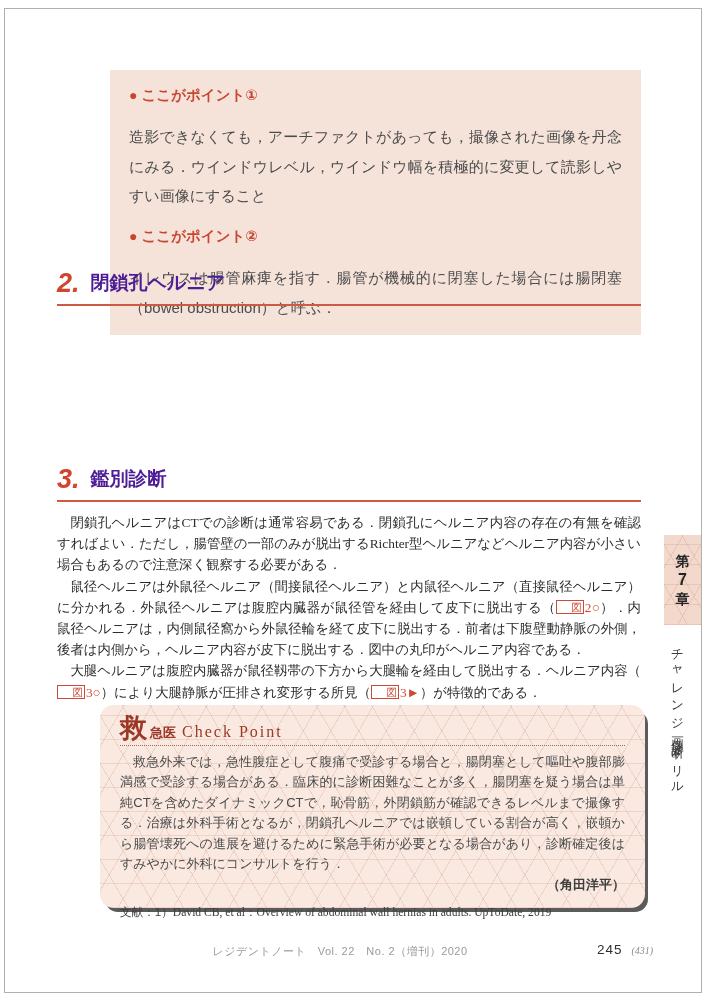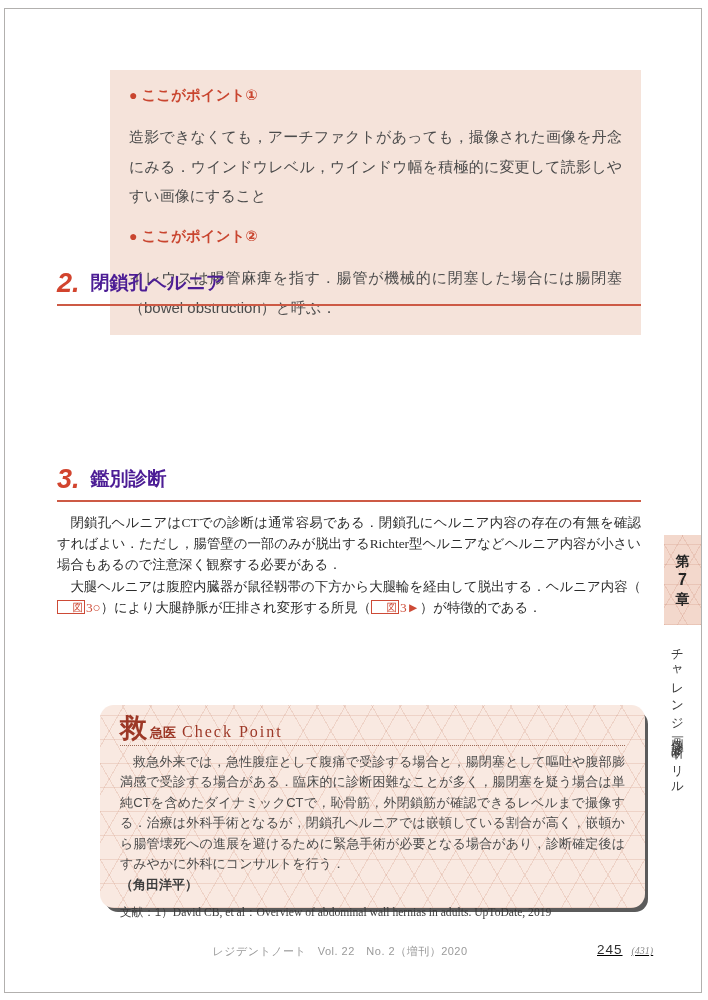--- a/index.html
+++ b/index.html
@@ -75,21 +75,21 @@
     color:#9c3726;font-family:"Liberation Serif","DejaVu Serif",serif;
   }
   .cp-kanji-big{font-size:27px;font-weight:bold;line-height:0.95;}
   .cp-kanji-small{font-size:13px;font-weight:bold;line-height:1.1;padding-bottom:1px;}
   .cp-title-en{font-size:16px;font-weight:normal;letter-spacing:2px;line-height:1.1;padding-left:3px;padding-bottom:1px;}
   .cp-body{
     margin-top:6px;color:#4a4a4a;font-size:13px;line-height:20.5px;
     text-align:justify;text-indent:1em;
   }
   .cp-signature{
-    color:#3f3f3f;font-size:13px;font-weight:bold;line-height:20px;
+    text-align:right;color:#3f3f3f;font-size:13px;font-weight:bold;line-height:20px;
   }
   .cp-reference{
     margin-top:9px;font-size:11.6px;color:#3c3c3c;line-height:1.4;
     font-family:"Liberation Serif","DejaVu Serif",serif;
   }
   .cp-ref-label{font-family:"Liberation Sans",sans-serif;font-weight:normal;}
 
   
   .chapter-tab{
     position:absolute;left:664px;top:535px;width:37px;height:90px;
@@ -109,21 +109,21 @@
     writing-mode:vertical-rl;text-orientation:upright;
     color:#3d3d3d;font-size:12.5px;letter-spacing:3px;line-height:1;
   }
 
   
   .footer-journal{
     position:absolute;left:130px;top:944px;width:420px;text-align:center;
     color:#9a9a9a;font-size:11px;letter-spacing:0.5px;
   }
   .footer-pageno{
-    position:absolute;left:597px;top:942px;display:flex;align-items:baseline;gap:9px;text-decoration:underline;
+    position:absolute;left:597px;top:942px;display:flex;align-items:baseline;gap:9px;
   }
   .footer-pageno .pn{color:#2f2f2f;font-size:13.5px;letter-spacing:1px;}
   .footer-pageno .pn-alt{
     color:#8c8c8c;font-size:10px;font-style:italic;
     font-family:"Liberation Serif","DejaVu Serif",serif;
   }
 </style>
 </head>
 <body>
 
@@ -154,20 +154,21 @@
   <div class="section-rule"></div>
 </div>
 
 <div class="section" id="section3">
   <div class="section-head">
     <span class="section-number">3.</span>
     <span class="section-title">鑑別診断</span>
   </div>
   <div class="section-rule"></div>
   <p class="body-para">閉鎖孔ヘルニアはCTでの診断は通常容易である．閉鎖孔にヘルニア内容の存在の有無を確認すればよい．ただし，腸管壁の一部のみが脱出するRichter型ヘルニアなどヘルニア内容が小さい場合もあるので注意深く観察する必要がある．</p>
+  <p class="body-para"><span>鼠径ヘルニアは外鼠径ヘルニア（間接鼠径ヘルニア）と内鼠径ヘルニア（直接鼠径ヘルニア）に分かれる．外鼠径ヘルニアは腹腔内臓器が鼠径管を経由して皮下に脱出する（</span><span class="fig-kanji">図</span><span class="fig-red">2</span><span class="fig-red">○</span><span>）．内鼠径ヘルニアは，内側鼠径窩から外鼠径輪を経て皮下に脱出する．前者は下腹壁動静脈の外側，後者は内側から，ヘルニア内容が皮下に脱出する．図中の丸印がヘルニア内容である．</span></p>
   <p class="body-para"><span>大腿ヘルニアは腹腔内臓器が鼠径靱帯の下方から大腿輪を経由して脱出する．ヘルニア内容（</span><span class="fig-kanji">図</span><span class="fig-red">3</span><span class="fig-red">○</span><span>）により大腿静脈が圧排され変形する所見（</span><span class="fig-kanji">図</span><span class="fig-red">3</span><span class="fig-red">►</span><span>）が特徴的である．</span></p>
 </div>
 
 <div class="checkpoint">
   <div class="cp-head">
     <span class="cp-kanji-big">救</span>
     <span class="cp-kanji-small">急医</span>
     <span class="cp-title-en">Check Point</span>
   </div>
   <div class="cp-body">救急外来では，急性腹症として腹痛で受診する場合と，腸閉塞として嘔吐や腹部膨満感で受診する場合がある．臨床的に診断困難なことが多く，腸閉塞を疑う場合は単純CTを含めたダイナミックCTで，恥骨筋，外閉鎖筋が確認できるレベルまで撮像する．治療は外科手術となるが，閉鎖孔ヘルニアでは嵌頓している割合が高く，嵌頓から腸管壊死への進展を避けるために緊急手術が必要となる場合があり，診断確定後はすみやかに外科にコンサルトを行う．</div>

